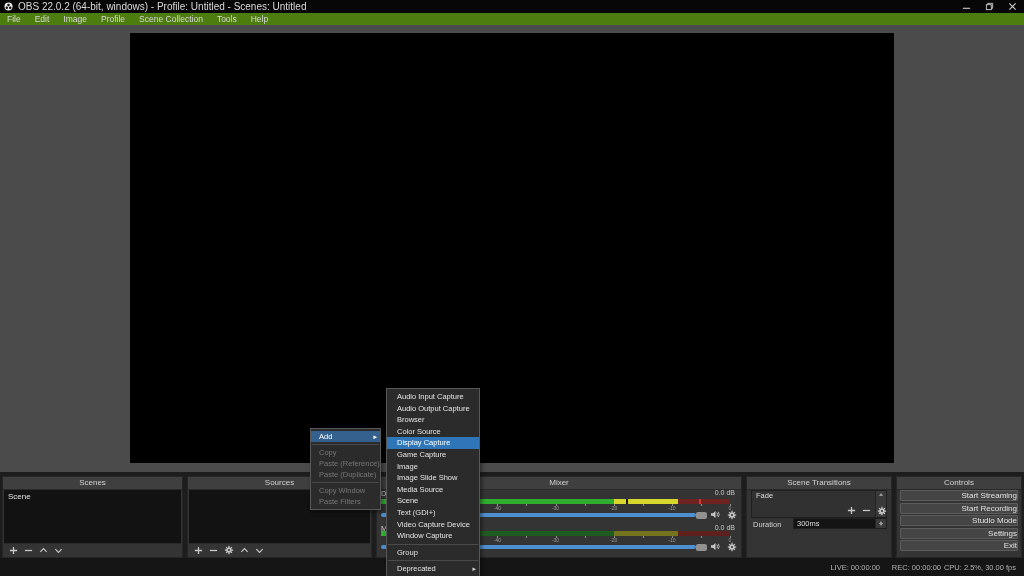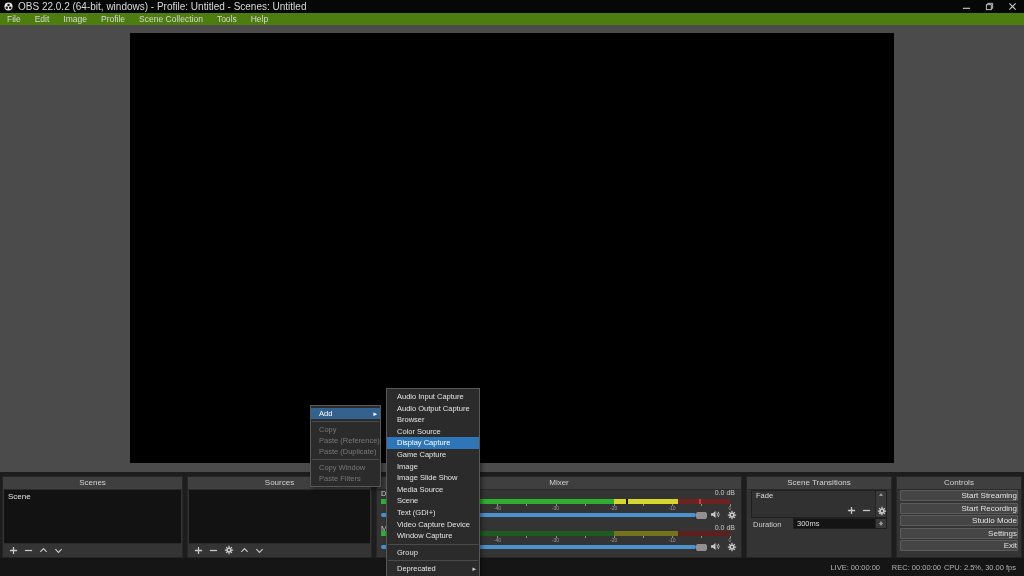--- a/index.html
+++ b/index.html
@@ -65,21 +65,21 @@
   
   .ctl-btn{position:absolute;left:3px;right:3px;height:11px;background:#454545;border:1px solid #5c5c5c;
     border-radius:1px;box-sizing:border-box;text-align:right;font-size:8px;line-height:9px;color:#e2e2e2}
   
   #statusbar{position:absolute;left:0;top:558px;width:1024px;height:18px;background:#151515;color:#b2b2b2;font-size:7.5px}
   #statusbar span{position:absolute;top:5px;white-space:nowrap}
   #status-live{right:144px}#status-rec{right:83px}#status-cpu{right:8px}
   
   .ctxmenu{position:absolute;background:#2b2b2b;border:1px solid #585858;z-index:50;padding:2px 0;box-sizing:border-box;
     box-shadow:2px 2px 4px rgba(0,0,0,.45)}
-  #ctx-menu{left:310px;top:405px;width:71px}
+  #ctx-menu{left:310px;top:428px;width:71px}
   #ctx-submenu{left:386px;top:388px;width:94px}
   .menu-item{position:relative;height:11px;line-height:11px;font-size:7.5px;color:#e4e4e4;padding:0 8px;white-space:nowrap}
   #ctx-submenu .menu-item{height:11.6px;line-height:11.6px;padding:0 10px}
   .menu-item.disabled{color:#777}
   #ctx-menu .menu-item.highlight{background:#35618e;color:#fff}
   #ctx-submenu .menu-item.highlight{background:#2e76b8;color:#fff}
   .menu-sep{height:1px;background:#4a4a4a;margin:2px 1px}
   .mi-arrow{position:absolute;right:3px;top:0;font-size:7px;color:#cfcfcf}
   .highlight .mi-arrow{color:#fff}
 </style>

